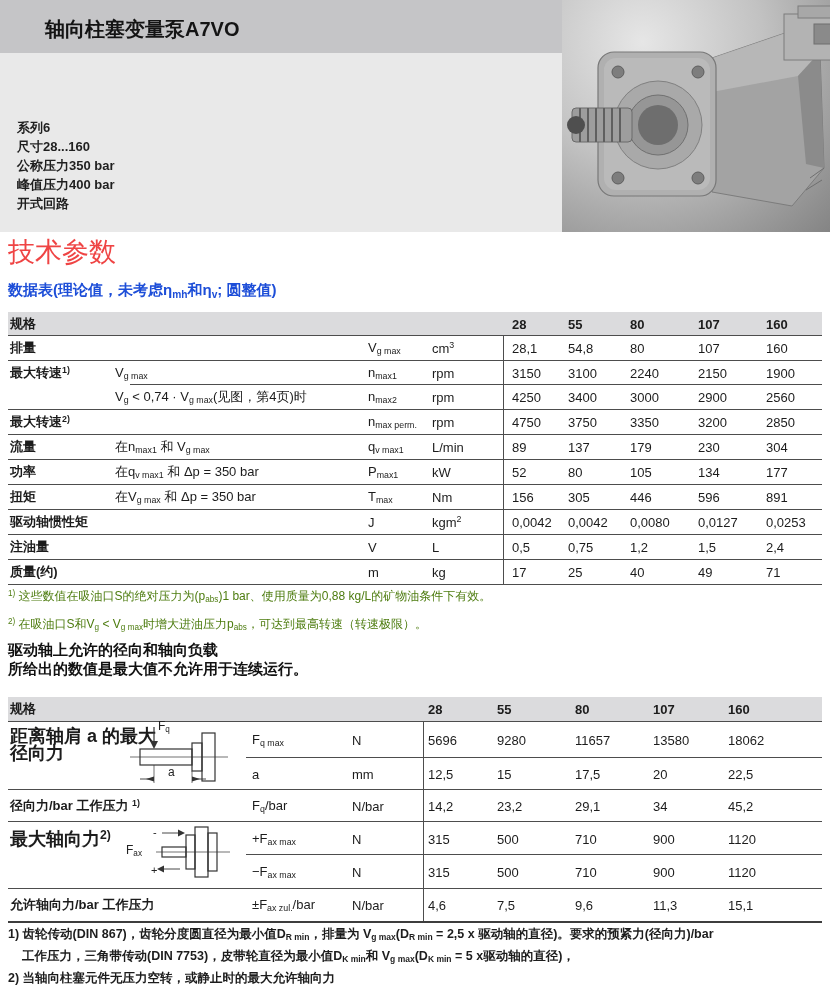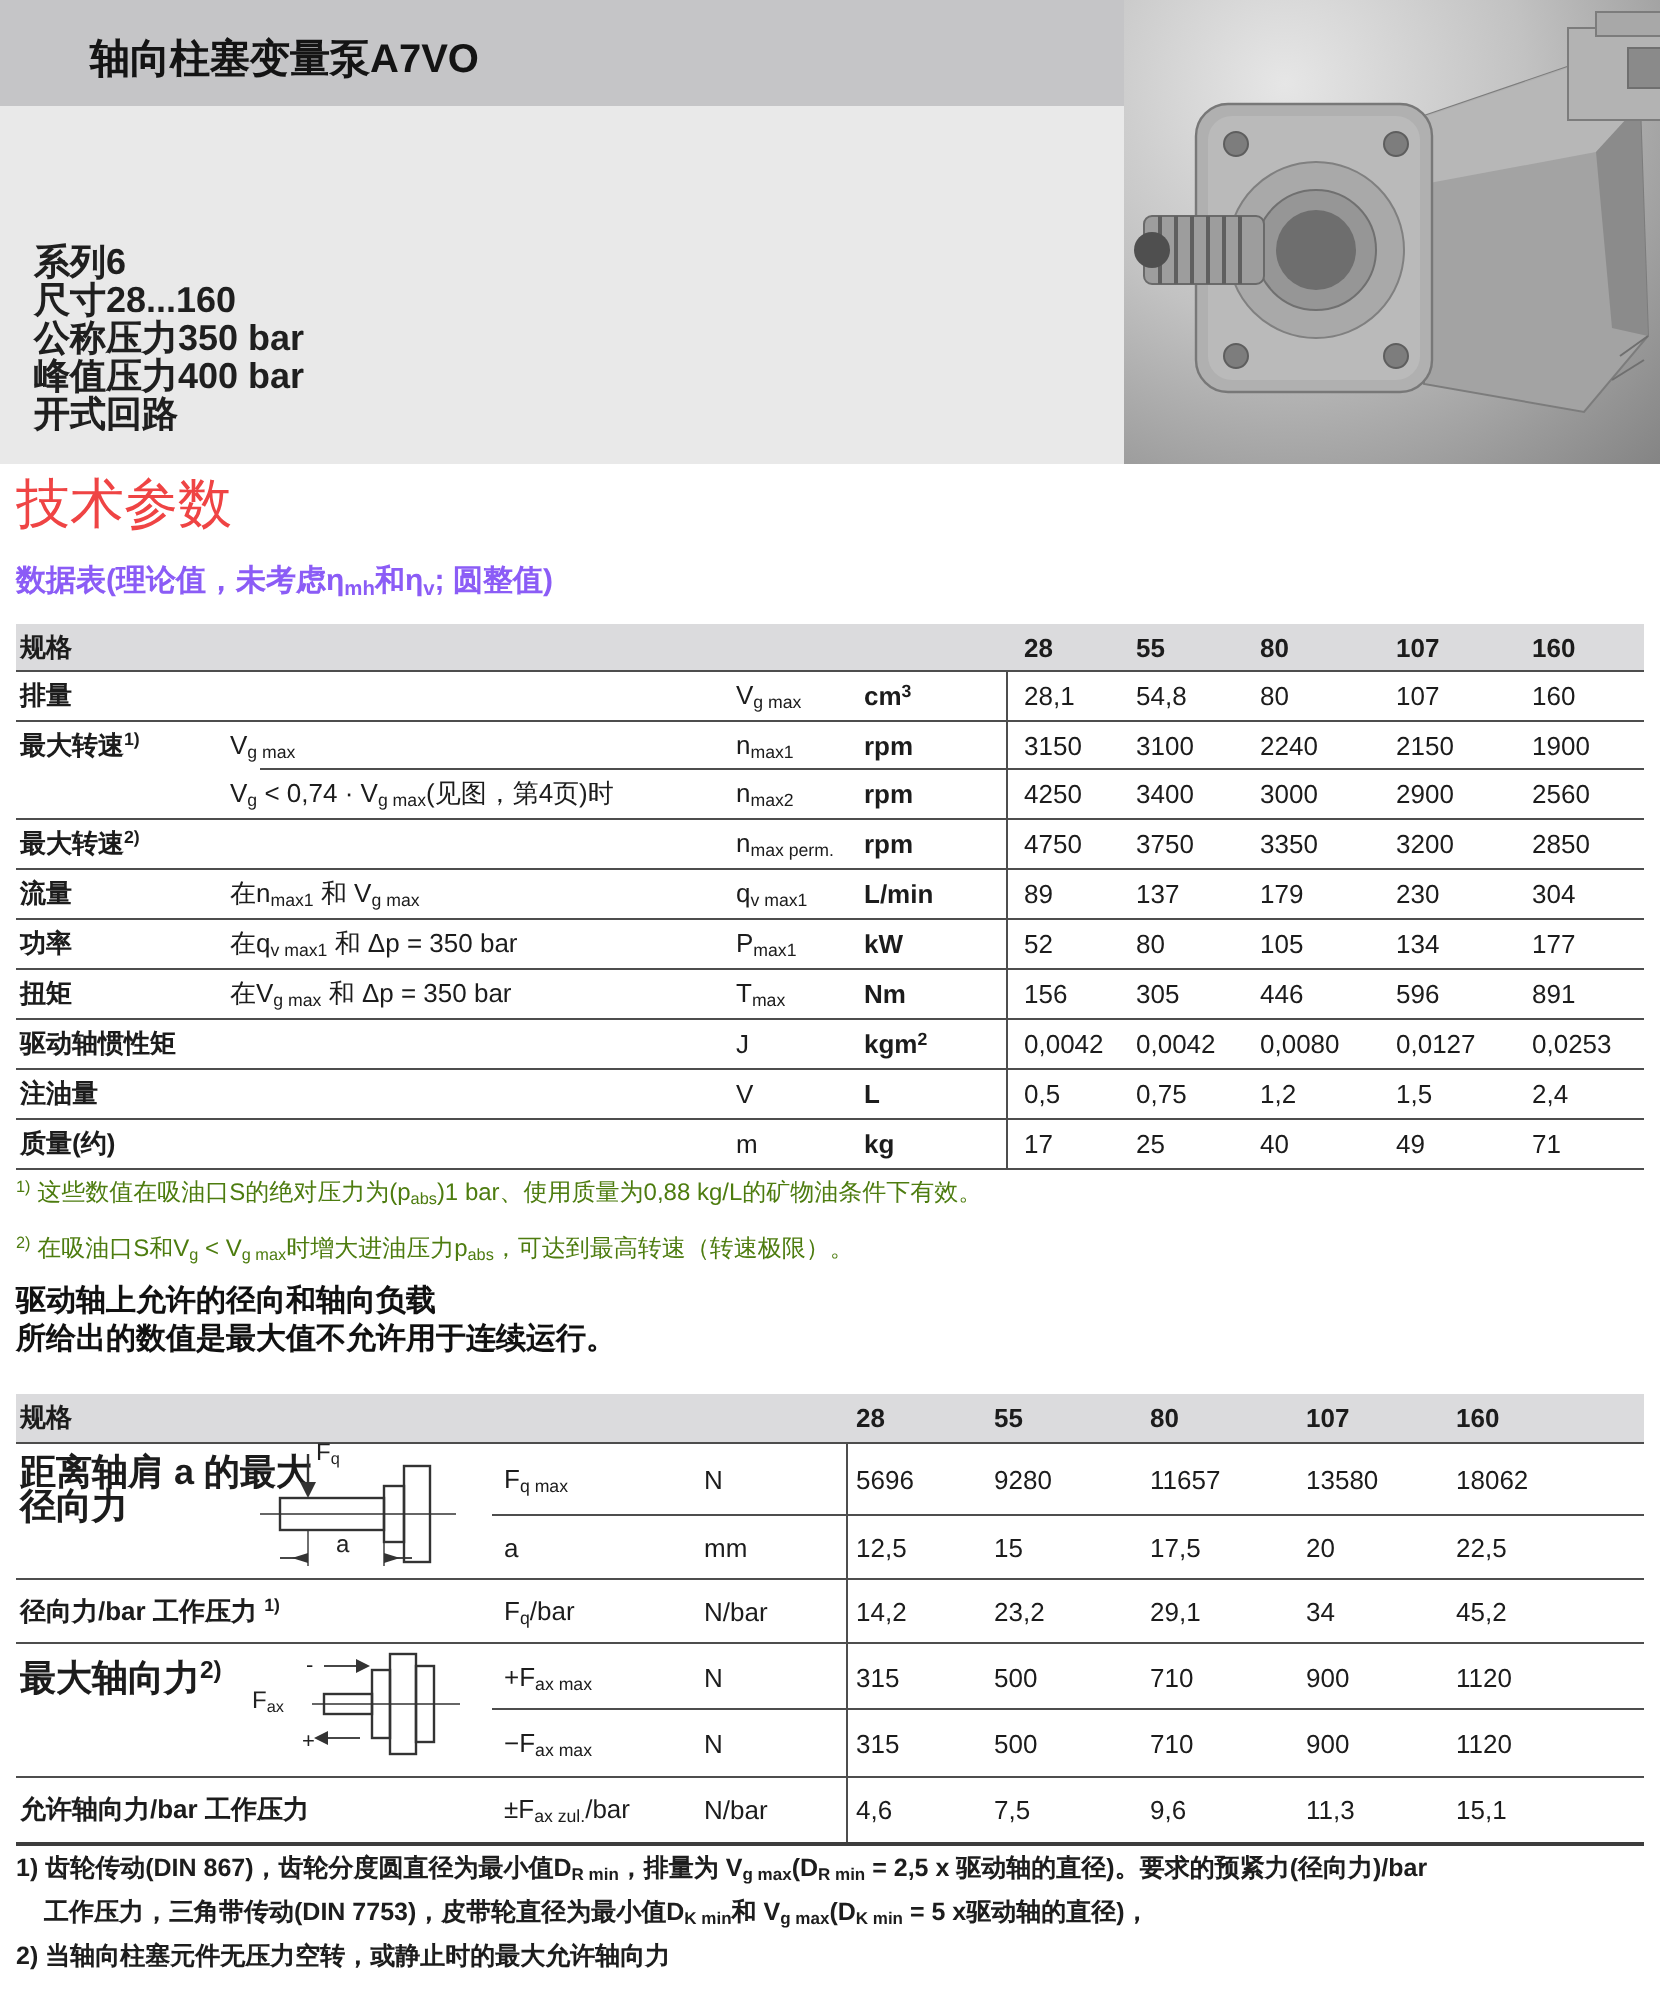--- a/index.html
+++ b/index.html
@@ -5,44 +5,44 @@
   html,body{margin:0;padding:0;background:#fff;}
   body{width:830px;height:996px;position:relative;overflow:hidden;
        font-family:"Liberation Sans",sans-serif;color:#1c1c1c;}
   sub{font-size:68%;vertical-align:-0.25em;letter-spacing:0;}
   sup{font-size:68%;vertical-align:0.5em;}
 
   
   .title-bar{position:absolute;left:0;top:0;width:562px;height:53px;background:#c5c5c7;}
   .title-bar .tt{position:absolute;left:45px;top:16px;font-size:20px;font-weight:bold;color:#141414;}
   .info-area{position:absolute;left:0;top:53px;width:562px;height:179px;background:#e9e9e9;}
-  .info-area .line{position:absolute;left:17px;font-size:18px;font-weight:bold;color:#1f1f1f;}
+  .info-area .line{position:absolute;left:17px;font-size:13px;font-weight:bold;color:#1f1f1f;}
   .photo{position:absolute;left:562px;top:0;width:268px;height:232px;
          background:radial-gradient(circle at 30% 18%, #e6e6e6 0%, #c2c2c2 45%, #9a9a9a 80%, #848484 100%);}
 
   
   .sect-title{position:absolute;left:8px;top:234px;font-size:27px;font-weight:500;color:#ef4444;}
-  .sub-title{position:absolute;left:8px;top:281px;font-size:15px;font-weight:bold;color:#8b5cf6;}
+  .sub-title{position:absolute;left:8px;top:281px;font-size:15px;font-weight:bold;color:#1d4ed8;}
 
   
   .tbl{position:absolute;left:8px;width:814px;}
   .row{position:relative;padding-left:44px;}
   .row > span{position:absolute;top:50%;transform:translateY(-50%);white-space:nowrap;font-size:13px;}
   .head{background:#dbdbdd;border-bottom:1px solid #4d4d4d;}
   .head > span{font-weight:bold;}
   .lbl{font-weight:bold;}
   .vline{position:absolute;top:0;bottom:0;width:1px;background:#4d4d4d;}
   .fullline{border-top:1px solid #4d4d4d;}
   .partial::before{content:"";position:absolute;top:-1px;height:1px;right:0;background:#4d4d4d;}
 
   
   .t1{top:312px;border-bottom:1px solid #4d4d4d;}
   .t1 .row{height:24px;}
   .t1 .head{height:23px;}
-  .t1 .cl{left:2px;}  .t1 .cc{left:107px;} .t1 .cs{left:360px;} .t1 .cu{left:424px;font-weight:bold;}
+  .t1 .cl{left:2px;}  .t1 .cc{left:107px;} .t1 .cs{left:360px;} .t1 .cu{left:424px;}
   .t1 .v0{left:504px;} .t1 .v1{left:560px;} .t1 .v2{left:622px;} .t1 .v3{left:690px;} .t1 .v4{left:758px;}
   .t1 .vline{left:495px;}
   .t1 .partial::before{left:122px;}
 
   
   .fn{position:absolute;left:8px;font-size:12px;color:#4d7c0f;}
   .load-h{position:absolute;left:8px;font-size:15px;font-weight:bold;color:#111;}
 
   
   .t2{top:697px;border-bottom:2px solid #3d3d3d;}

